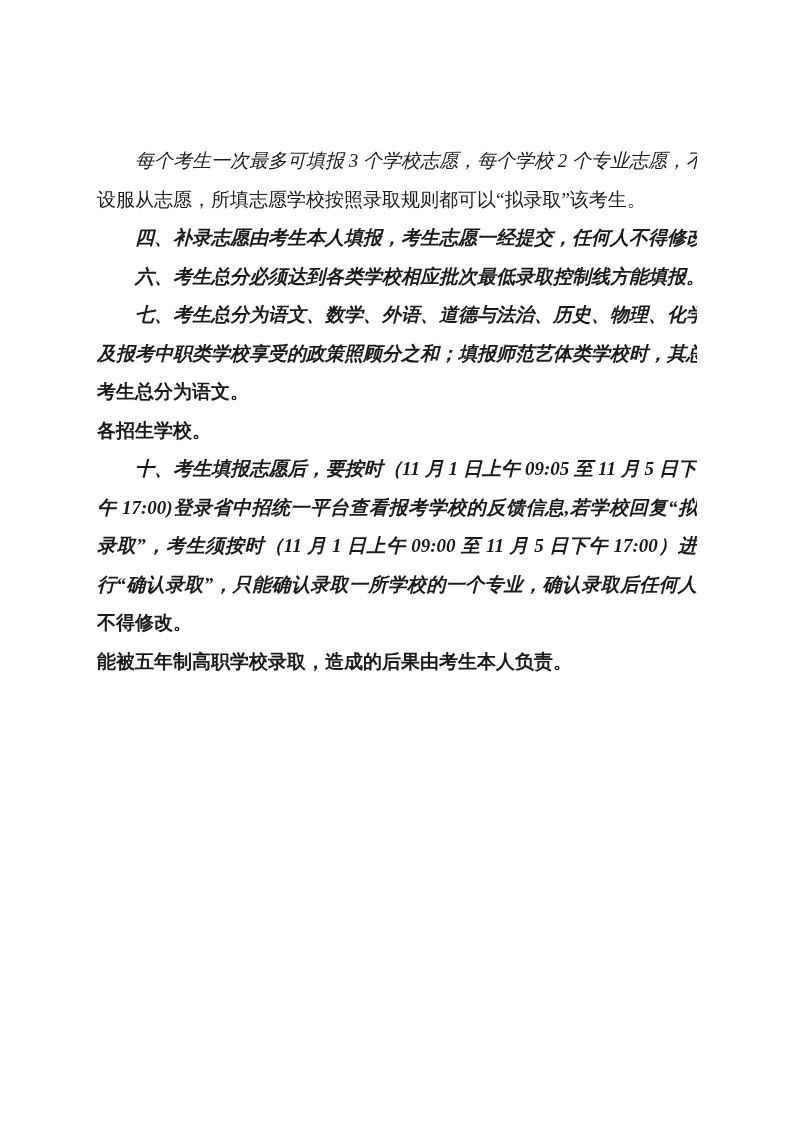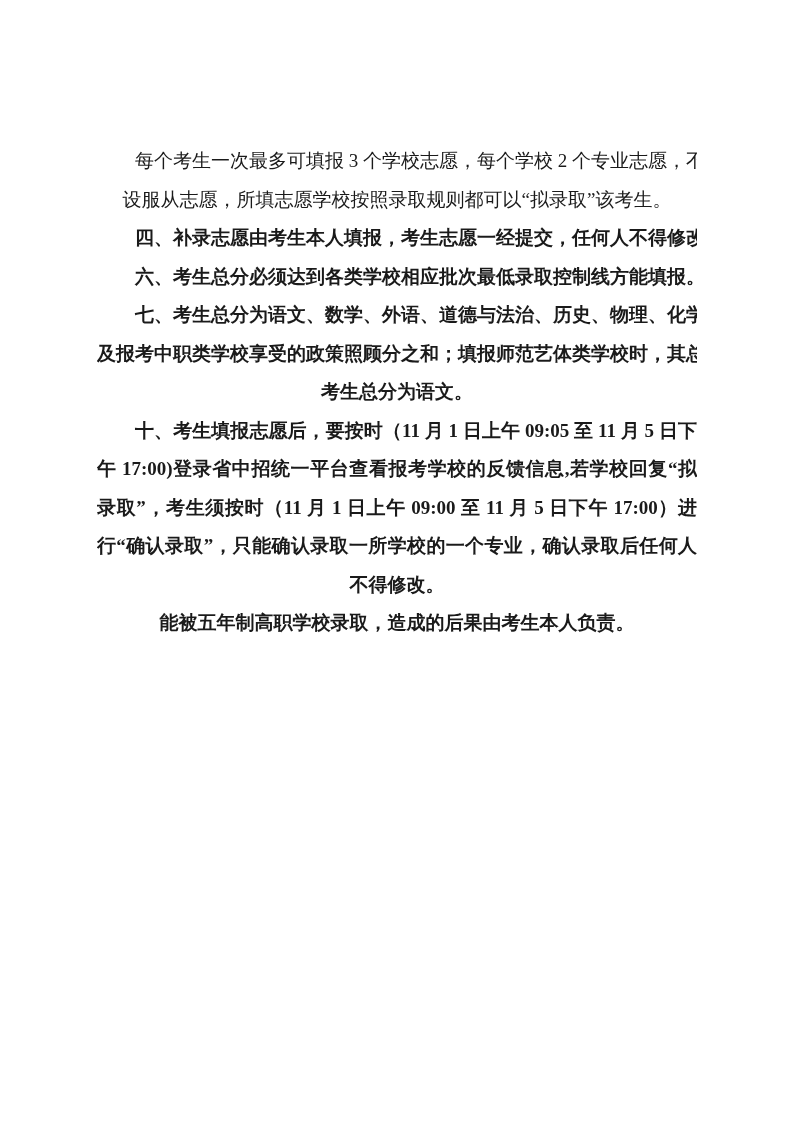--- a/index.html
+++ b/index.html
@@ -22,26 +22,27 @@
     left: 97px;
     width: 600px;
     font-size: 19px;
     line-height: 38.5px;
   }
   .para { margin: 0; padding: 0; }
   .line {
     white-space: nowrap;
     overflow: hidden;
     height: 38.5px;
-    text-align: center;
+    text-align: left;
   }
   
   .fill {
     text-align: justify;
     text-align-last: justify;
+    font-style: italic;
   }
   
   .ind { text-indent: 2em; }
   .b { font-weight: 700; }
 </style>
 </head>
 <body>
 
 <div class="page">
   <div class="doc">
@@ -61,20 +62,21 @@
     </div>
 
     <div class="para">
       <div class="line b ind fill">七、考生总分为语文、数学、外语、道德与法治、历史、物理、化学</div>
       <div class="line b fill">及报考中职类学校享受的政策照顾分之和；填报师范艺体类学校时，其总</div>
       <div class="line b">考生总分为语文。</div>
     </div>
 
 
     <div class="para">
+      <div class="line b">各招生学校。</div>
     </div>
 
     <div class="para">
       <div class="line b ind fill">十、考生填报志愿后，要按时（11 月 1 日上午 09:05 至 11 月 5 日下</div>
       <div class="line b fill">午 17:00)登录省中招统一平台查看报考学校的反馈信息,若学校回复“拟</div>
       <div class="line b fill">录取”，考生须按时（11 月 1 日上午 09:00 至 11 月 5 日下午 17:00）进</div>
       <div class="line b fill">行“确认录取”，只能确认录取一所学校的一个专业，确认录取后任何人</div>
       <div class="line b">不得修改。</div>
     </div>
 

